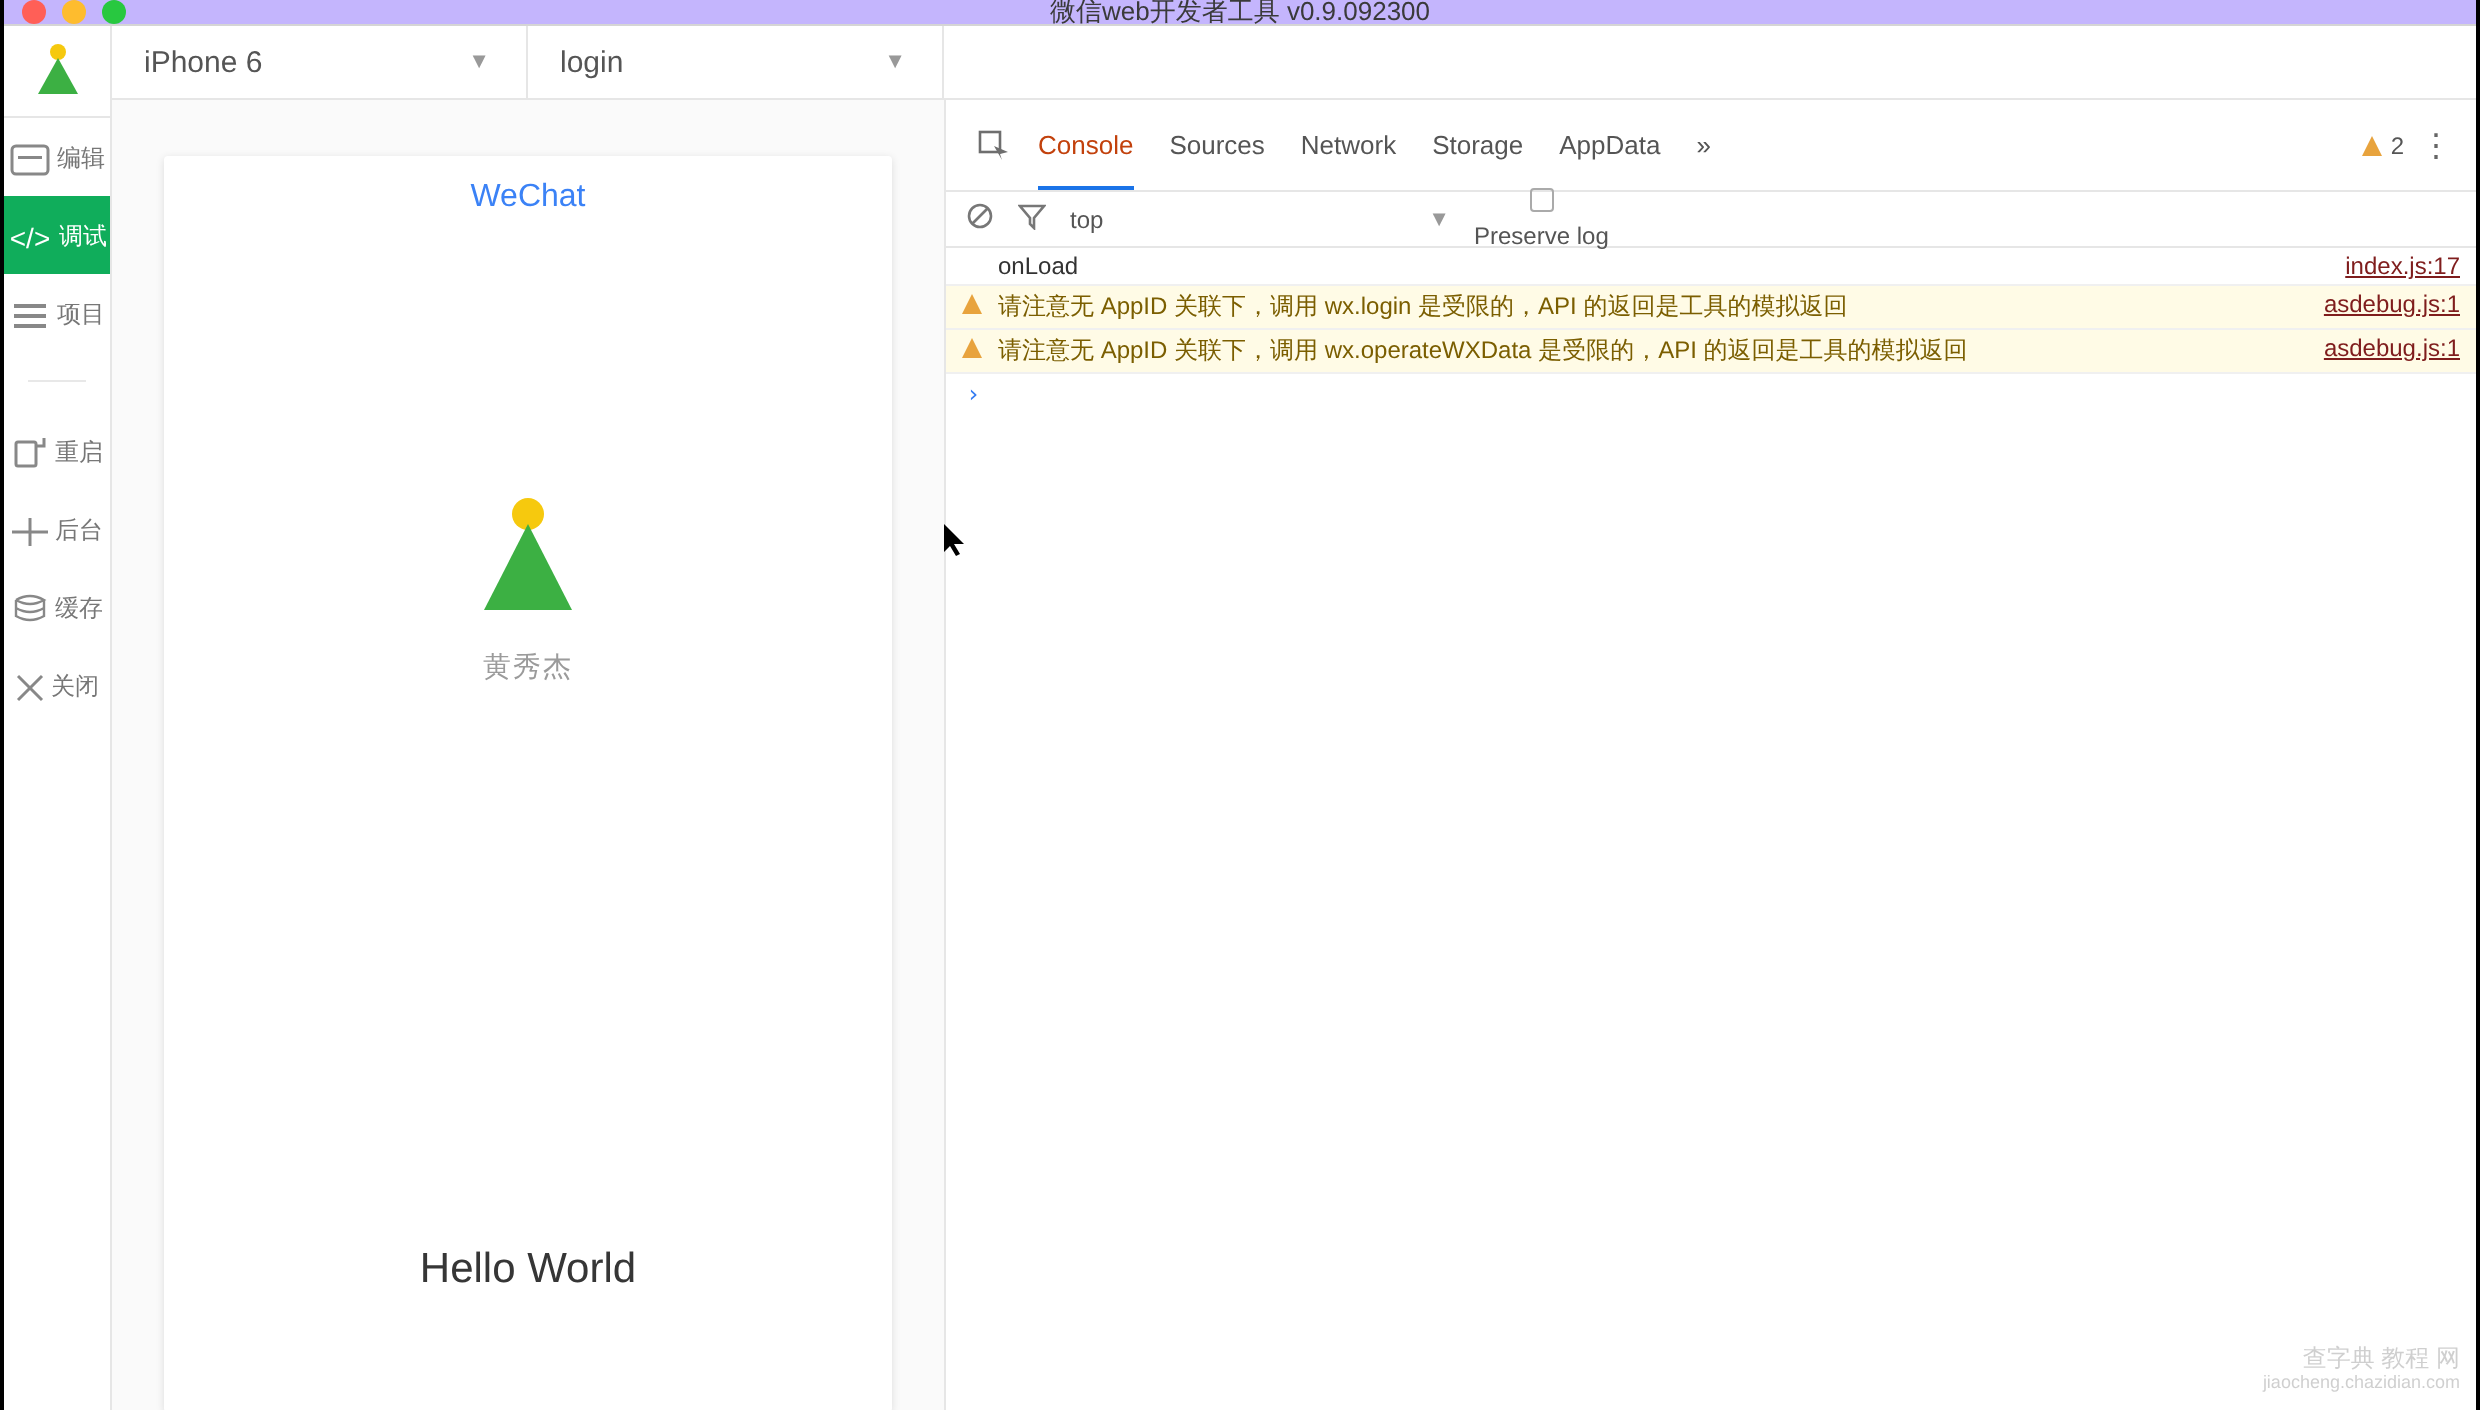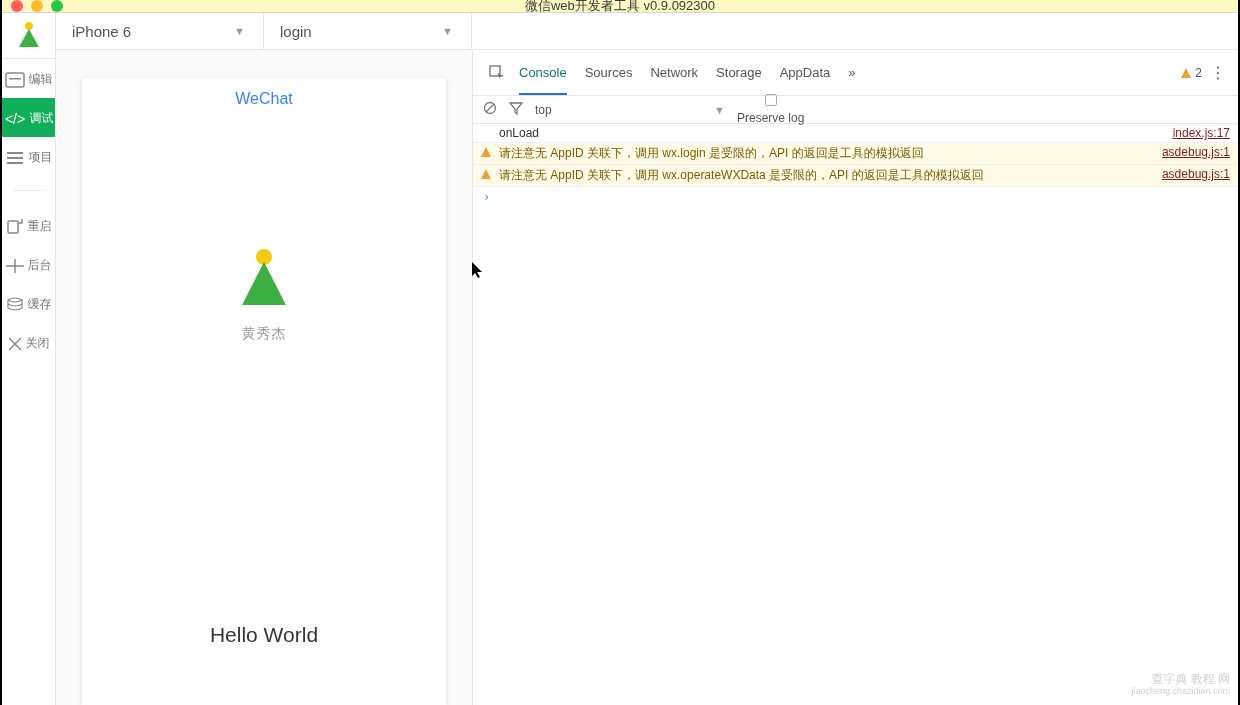--- a/index.html
+++ b/index.html
@@ -1,18 +1,18 @@
 <!DOCTYPE html>
 <html><head>
   <meta charset="utf-8">
   <style>
     * { margin: 0; padding: 0; box-sizing: border-box; font-family: -apple-system, "Helvetica Neue", Arial, sans-serif; }
     body { width: 1240px; height: 705px; background: #000; overflow: hidden; position: relative; }
     .window { position: absolute; left: 2px; top: 0; right: 2px; bottom: 2px; background: #fff; display: flex; flex-direction: column; }
-    .titlebar { height: 22px; background: #fef9c3; display: flex; align-items: center; position: relative; border-bottom: 1px solid #d5d5d5; }
+    .titlebar { height: 22px; background: #c4b5fd; display: flex; align-items: center; position: relative; border-bottom: 1px solid #d5d5d5; }
     .traffic { display: flex; gap: 8px; margin-left: 9px; }
     .dot { width: 12px; height: 12px; border-radius: 50%; }
     .dot.red { background: #ff5f57; }
     .dot.yellow { background: #febc2e; }
     .dot.green { background: #28c840; }
     .title-text { position: absolute; width: 100%; text-align: center; font-size: 13px; color: #3a3a3a; pointer-events: none; }
     .body { flex: 1; display: flex; background: #fafafa; }
     .sidebar { width: 54px; background: #fff; border-right: 1px solid #e6e6e6; display: flex; flex-direction: column; }
     .logo-cell { height: 46px; display: flex; align-items: center; justify-content: center; border-bottom: 1px solid #e6e6e6; }
     .side-item { display: flex; flex-direction: row; align-items: center; justify-content: center; padding: 12px 0 10px; gap: 4px; cursor: pointer; color: #777; }
@@ -29,21 +29,21 @@
     .phone-header { height: 41px; display: flex; align-items: center; justify-content: center; font-size: 16px; color: #3b82f6; }
     .phone-body { flex: 1; display: flex; flex-direction: column; align-items: center; padding-top: 128px; }
     .avatar-wrap { display: flex; flex-direction: column; align-items: center; gap: 16px; }
     .user-name { font-size: 14px; color: #9b9b9b; letter-spacing: 1px; }
     .hello { margin-top: 280px; font-size: 21px; color: #363636; font-weight: 400; }
     .devtools { flex: 1; background: #fff; border-left: 1px solid #e6e6e6; display: flex; flex-direction: column; }
     .dev-top { height: 46px; display: flex; align-items: center; border-bottom: 1px solid #e6e6e6; padding: 0 12px; }
     .dev-top .icon-btn { width: 24px; height: 24px; display: flex; align-items: center; justify-content: center; cursor: pointer; color: #6e6e6e; }
     .tabs { display: flex; gap: 18px; margin-left: 10px; font-size: 13px; color: #555; }
     .tab { padding: 15px 0 13px; cursor: pointer; }
-    .tab.active { color: #0f766e; border-bottom: 2px solid #1a73e8; }
+    .tab.active { color: #c2410c; border-bottom: 2px solid #1a73e8; }
     .top-right { margin-left: auto; display: flex; align-items: center; gap: 8px; }
     .warn-badge { display: flex; align-items: center; gap: 3px; font-size: 12px; color: #555; cursor: pointer; }
     .kebab { color: #666; cursor: pointer; font-size: 16px; }
     .dev-sub { height: 28px; display: flex; align-items: center; border-bottom: 1px solid #e6e6e6; padding: 0 10px; gap: 12px; font-size: 12px; color: #555; }
     .ctx-sel { flex: 0 0 190px; display: flex; align-items: center; justify-content: space-between; cursor: pointer; }
     .chk-wrap { display: flex; align-items: center; gap: 5px; cursor: pointer; flex-direction: column; }
     .chk { width: 12px; height: 12px; border: 1px solid #aaa; border-radius: 2px; }
     .console-out { flex: 1; font-family: Menlo, Consolas, monospace; font-size: 12px; }
     .log-row { display: flex; justify-content: space-between; padding: 2px 8px 2px 26px; border-bottom: 1px solid #f0f0f0; position: relative; }
     .log-row.plain { color: #333; }

